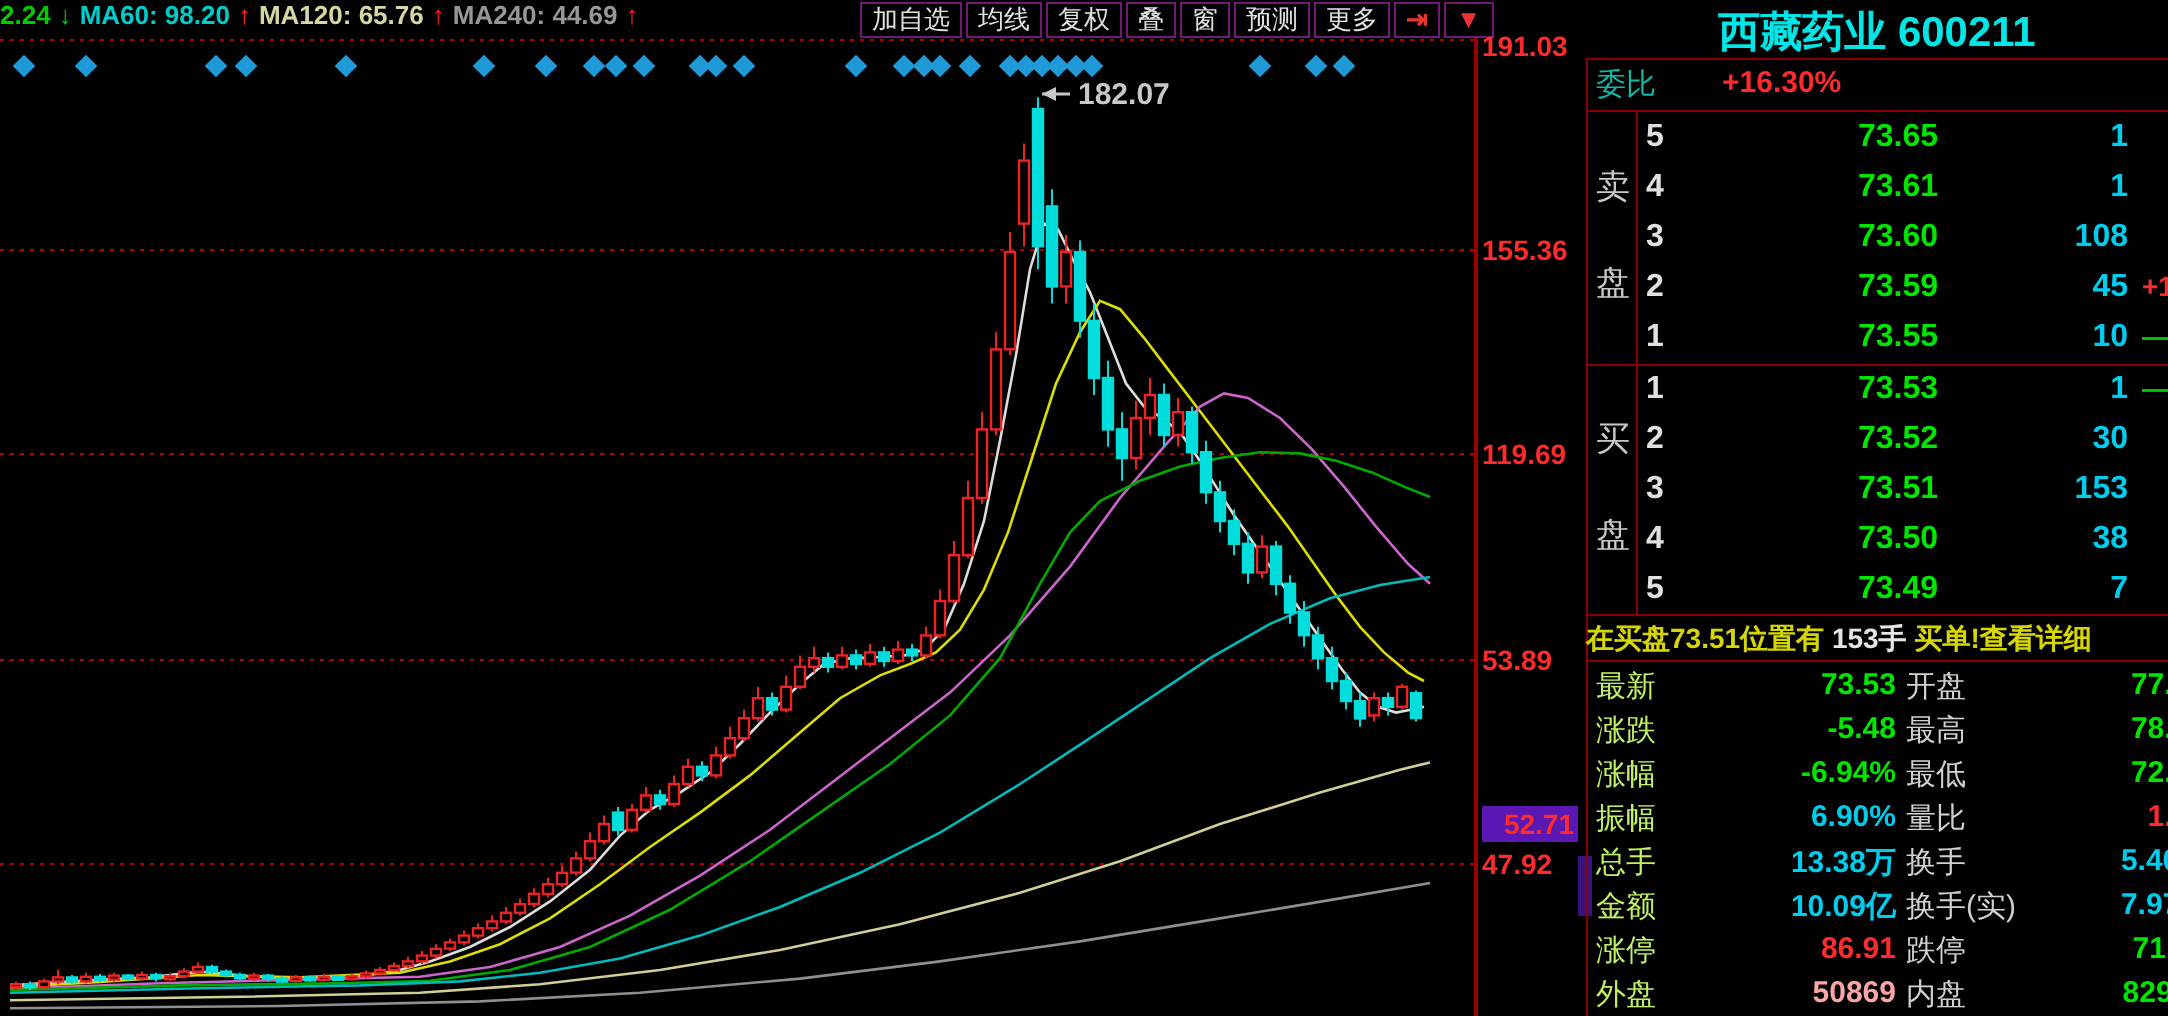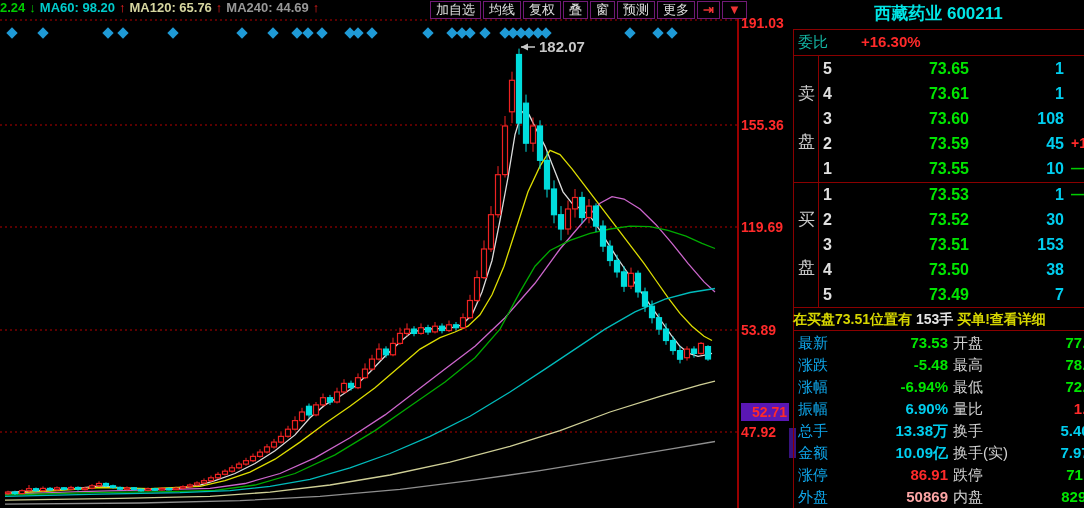--- a/index.html
+++ b/index.html
@@ -16,40 +16,40 @@
         line-height:15px;padding:0 5px;margin-right:2px;white-space:nowrap;cursor:pointer;}
   .tbtn.icon{color:#ee3333;font-weight:bold;}
   #axis-col{position:absolute;left:741px;top:0;width:52px;height:380px;}
   .axis-label{position:absolute;left:0;width:48px;color:#ff2a2a;font-size:14px;
               font-weight:bold;}
   .axis-label.hl{background:#5a17b4;padding:1px 2px;width:44px;}
   #purple-strip{position:absolute;left:789px;top:428px;width:7px;height:30px;background:#38127e;}
   
   #panel{position:absolute;left:793px;top:0;width:300px;height:508px;color:#d0d0d0;}
   #panel-title{position:absolute;left:0;top:2px;width:291px;text-align:center;
-               color:#00e5e5;font-size:17px;font-weight:bold;}
+               color:#00e5e5;font-size:21px;font-weight:bold;}
   .hline{position:absolute;left:0;width:300px;height:1px;background:#8a0000;}
   #panel-leftline{position:absolute;left:0;top:29px;width:1px;height:479px;background:#8a0000;}
   #book-divider{position:absolute;left:25px;top:55px;width:1px;height:252px;background:#8a0000;}
   #weibi-row{position:absolute;left:0;top:29px;width:300px;height:26px;font-size:15px;}
   #weibi-row .lbl{position:absolute;left:5px;top:4px;color:#14b8a6;}
   #weibi-row .val{position:absolute;left:68px;top:4px;color:#ff2a2a;font-weight:bold;}
   #weibi-row .wc{position:absolute;left:210px;top:4px;width:100px;text-align:right;
                  color:#ff2a2a;font-weight:bold;}
   .side-char{position:absolute;left:5px;color:#c8c8c8;font-size:17px;}
   .book-row{position:absolute;left:26px;width:274px;height:25px;font-size:16px;font-weight:bold;}
   .book-row .lv{position:absolute;left:4px;top:3px;color:#e0e0e0;}
   .book-row .pr{position:absolute;left:60px;top:3px;width:90px;text-align:right;color:#00e600;}
   .book-row .vo{position:absolute;left:160px;top:3px;width:85px;text-align:right;color:#00cdee;}
   .book-row .ch{position:absolute;left:252px;top:3px;width:50px;font-size:14px;}
   #status-line{position:absolute;left:0;top:308px;width:300px;height:22px;font-size:14px;
                line-height:22px;white-space:nowrap;color:#d6d600;font-weight:bold;cursor:pointer;}
   #status-line .red{color:#e5e5e5;text-align:center;}
   .stat-row{position:absolute;left:0;width:310px;height:22px;font-size:15px;font-weight:bold;}
-  .stat-row .l1{position:absolute;left:5px;top:2px;color:#0ea5e9;font-weight:normal;}
+  .stat-row .l1{position:absolute;left:5px;top:2px;color:#bef264;font-weight:normal;}
   .stat-row .v1{position:absolute;left:45px;top:2px;width:110px;text-align:right;}
   .stat-row .l2{position:absolute;left:160px;top:2px;color:#d0d0d0;font-weight:normal;}
   .stat-row .v2{position:absolute;left:208px;top:2px;width:102px;text-align:right;}
 </style>
 </head>
 <body>
 
 <div id="app">
   <div id="chart-region">
     <svg id="chart-svg" width="740" height="508">

